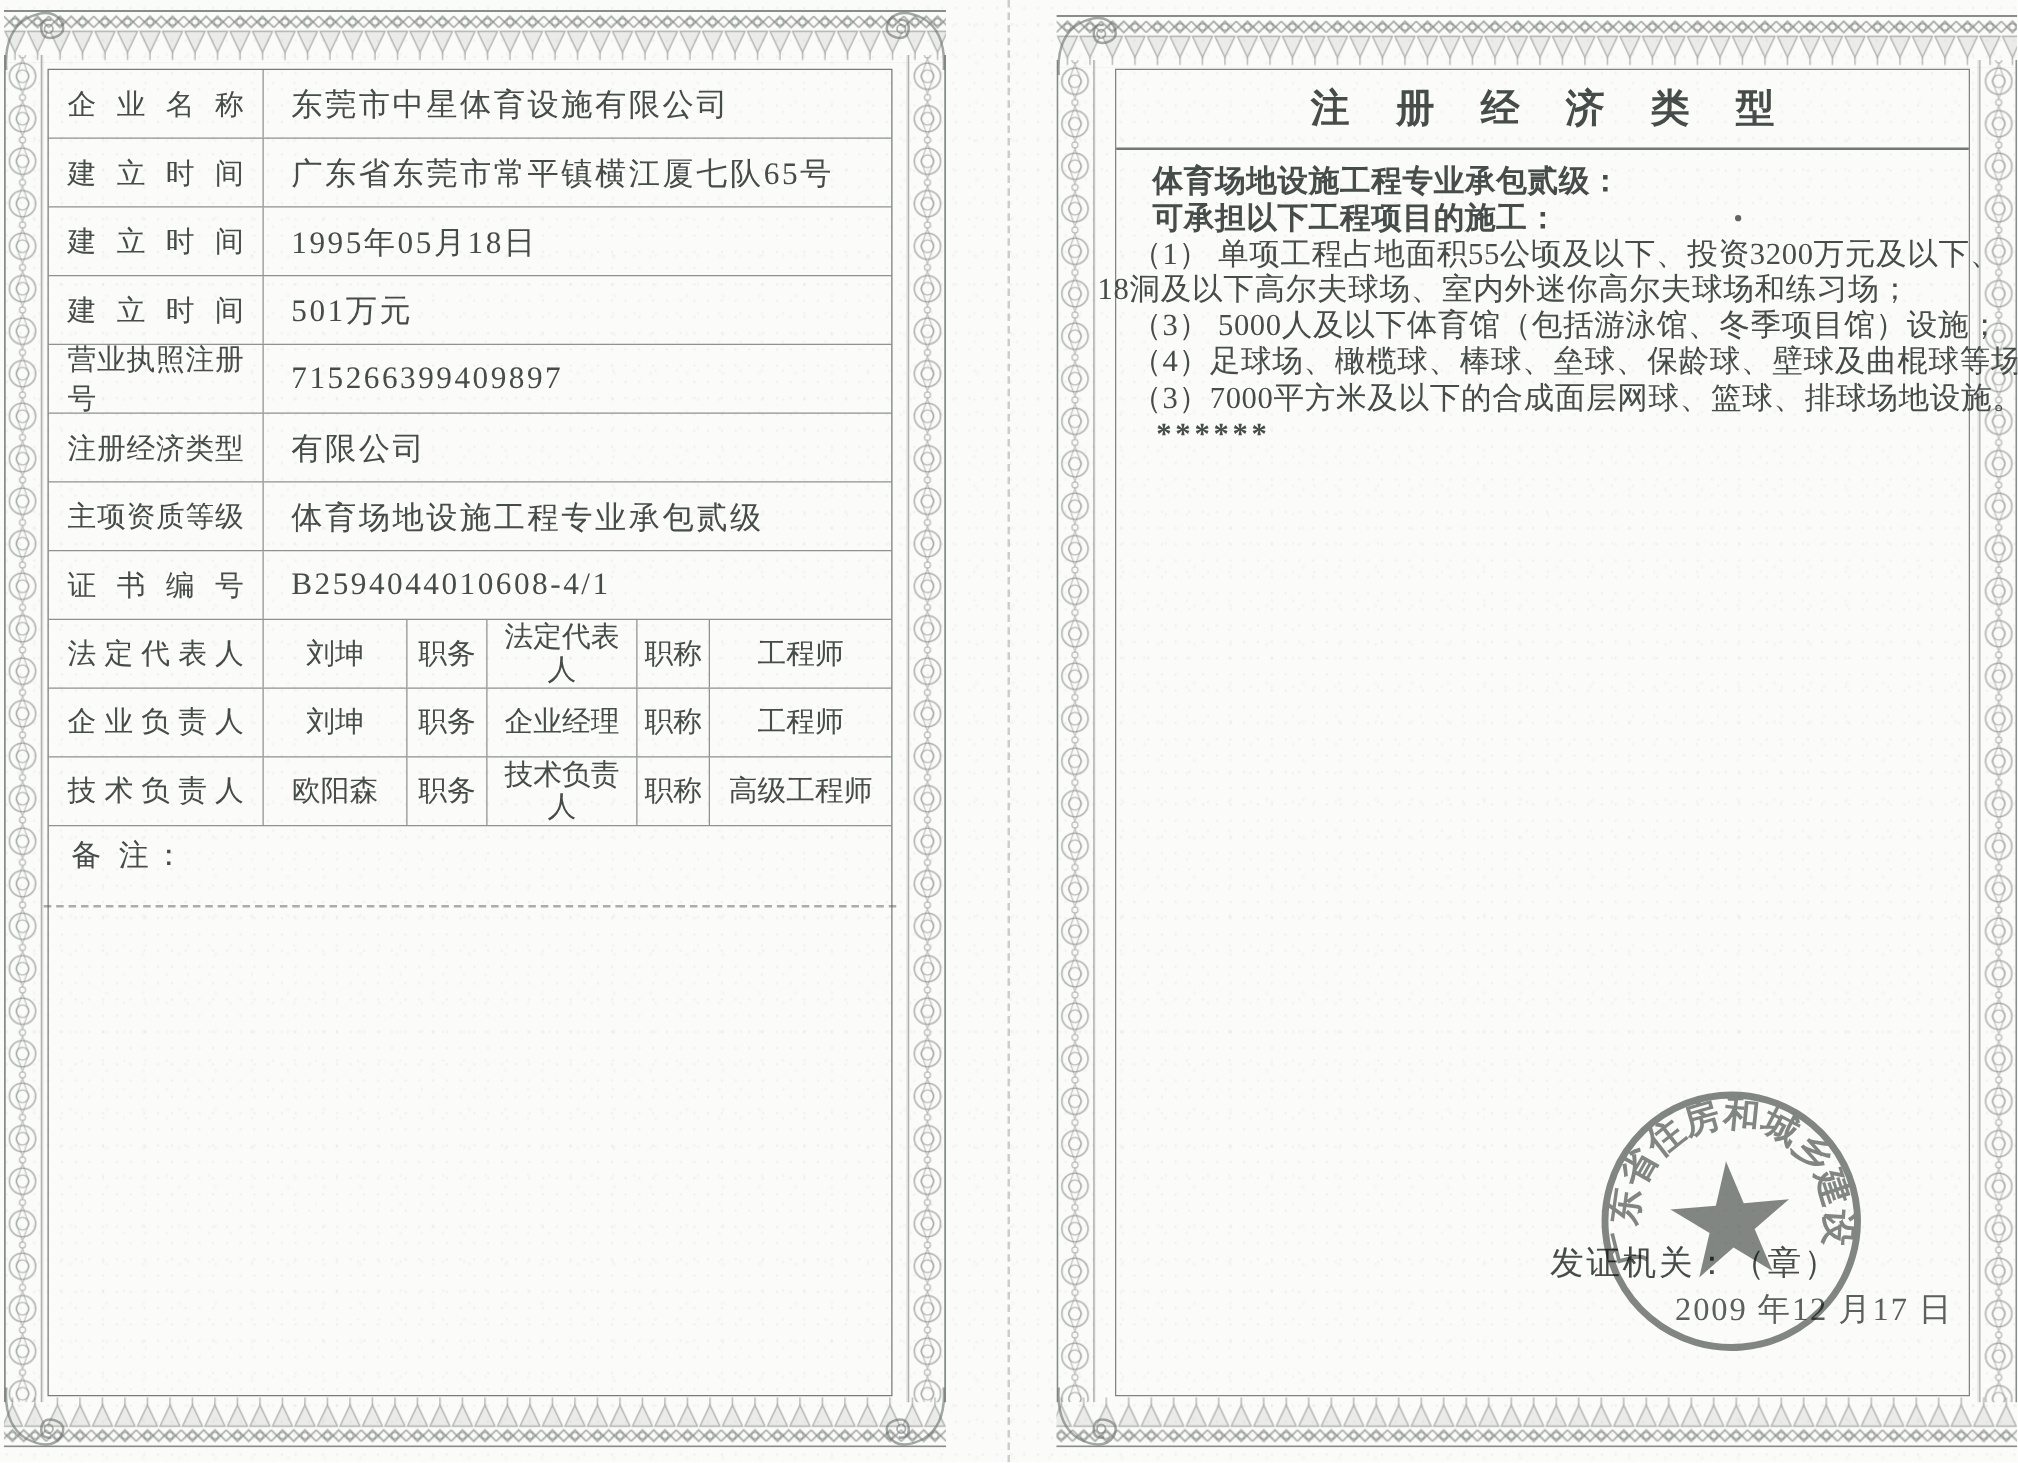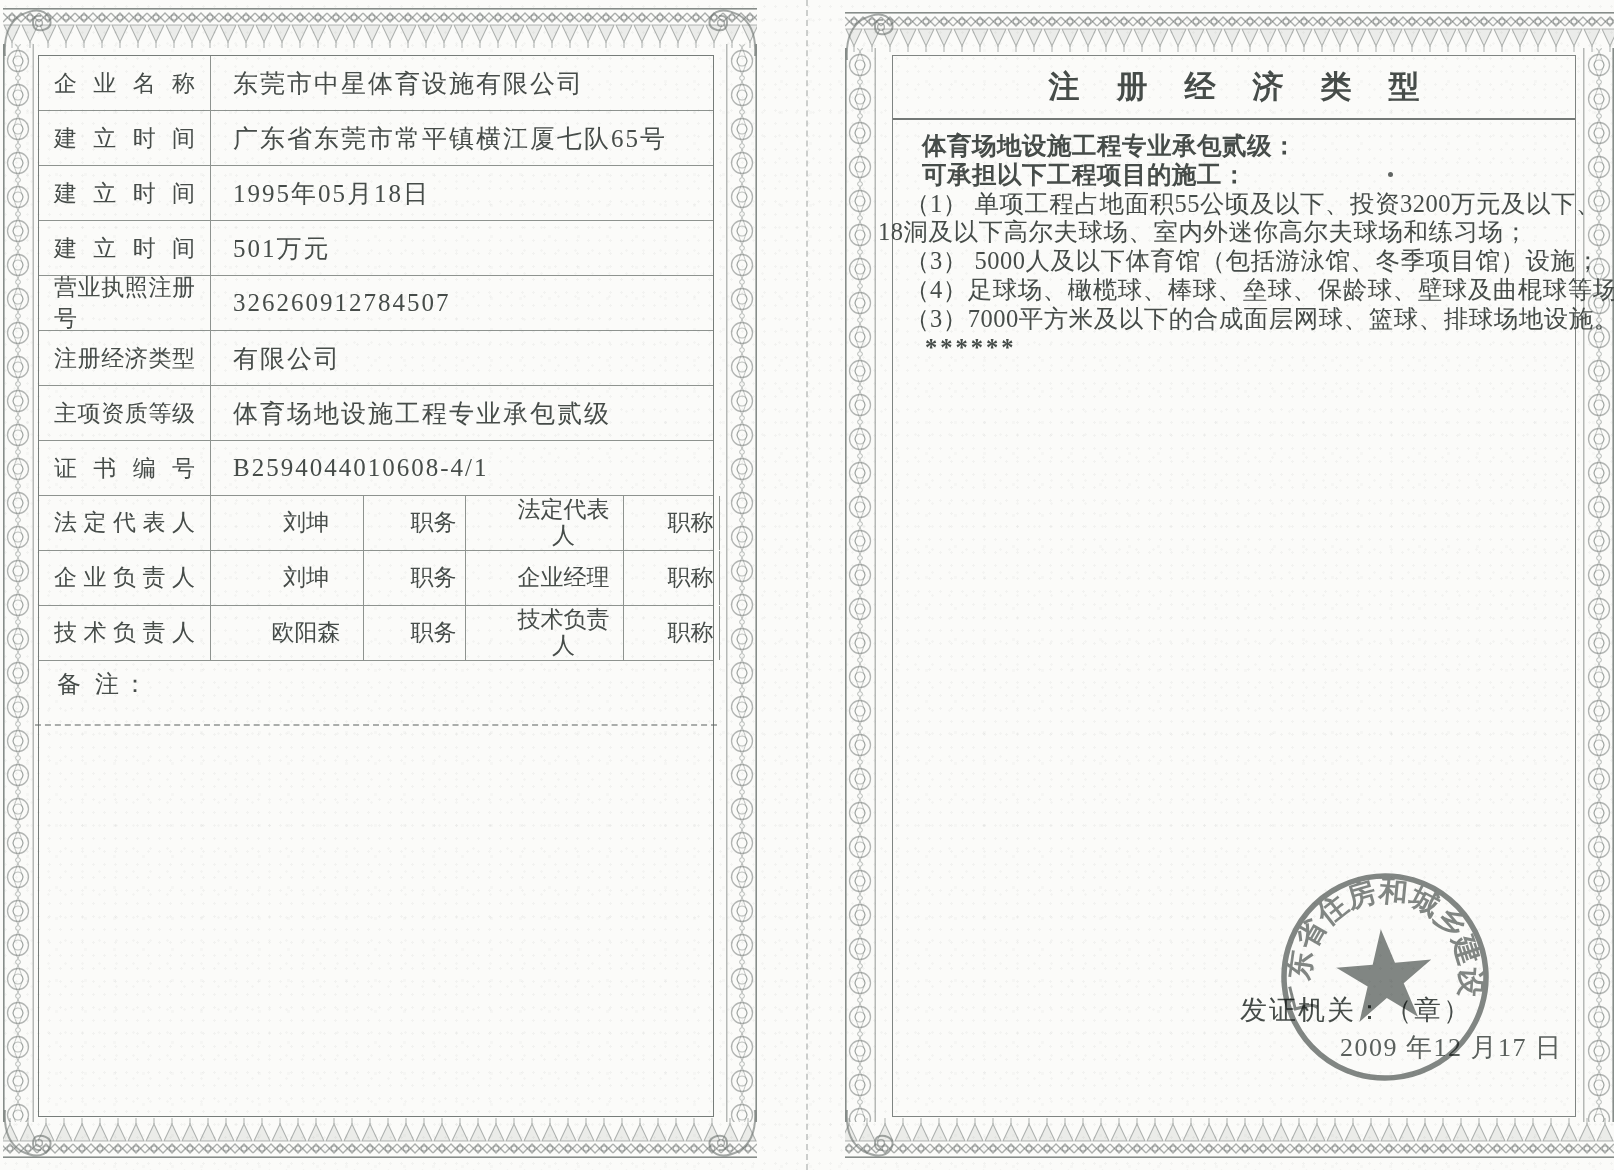--- a/index.html
+++ b/index.html
@@ -33,21 +33,21 @@
   .corner-tl{left:-2px;top:-4px;}
   .corner-tr{right:-2px;top:-4px;transform:scaleX(-1);}
   .corner-bl{left:-2px;bottom:-4px;transform:scaleY(-1);}
   .corner-br{right:-2px;bottom:-4px;transform:scale(-1,-1);}
 
   
   .frame-left{position:absolute;left:35px;top:47px;width:676px;height:1062px;
     border:1px solid rgba(85,92,89,.8);}
   .trow{display:grid;grid-template-columns:172px 1fr;height:55px;
     border-bottom:1px solid rgba(95,102,99,.7);}
-  .prow{grid-template-columns:172px 115px 64px 120px 58px 1fr;gap:38px;}
+  .prow{grid-template-columns:172px 115px 64px 120px 58px 1fr;}
   .cell{border-right:1px solid rgba(95,102,99,.7);display:flex;align-items:center;
     justify-content:center;overflow:hidden;font-family:Liberation Serif, serif;}
   .trow .cell:last-child{border-right:none;}
   .lbl{width:100%;padding:0 15px;font-size:23px;text-align:justify;text-align-last:justify;}
   .val{justify-content:flex-start;padding-left:22px;font-size:25px;letter-spacing:2px;}
   .prow .cell{font-size:23px;text-align:center;line-height:26px;}
   .duty-cell{padding:0 7px;}
   .remark{position:absolute;left:18px;top:612px;font-size:24px;letter-spacing:4px;}
   .remark-dash{position:absolute;left:-4px;right:-4px;top:668px;
     border-top:2px dashed rgba(90,96,93,.5);}
@@ -174,21 +174,21 @@
       <div class="trow">
         <div class="cell">
             <div class="lbl">建立时间</div>
           </div>
         <div class="cell val">501万元</div>
       </div>
       <div class="trow">
         <div class="cell">
             <div class="lbl">营业执照注册号</div>
           </div>
-        <div class="cell val">326260912784507</div>
+        <div class="cell val">715266399409897</div>
       </div>
       <div class="trow">
         <div class="cell">
             <div class="lbl">注册经济类型</div>
           </div>
         <div class="cell val">有限公司</div>
       </div>
       <div class="trow">
         <div class="cell">
             <div class="lbl">主项资质等级</div>

